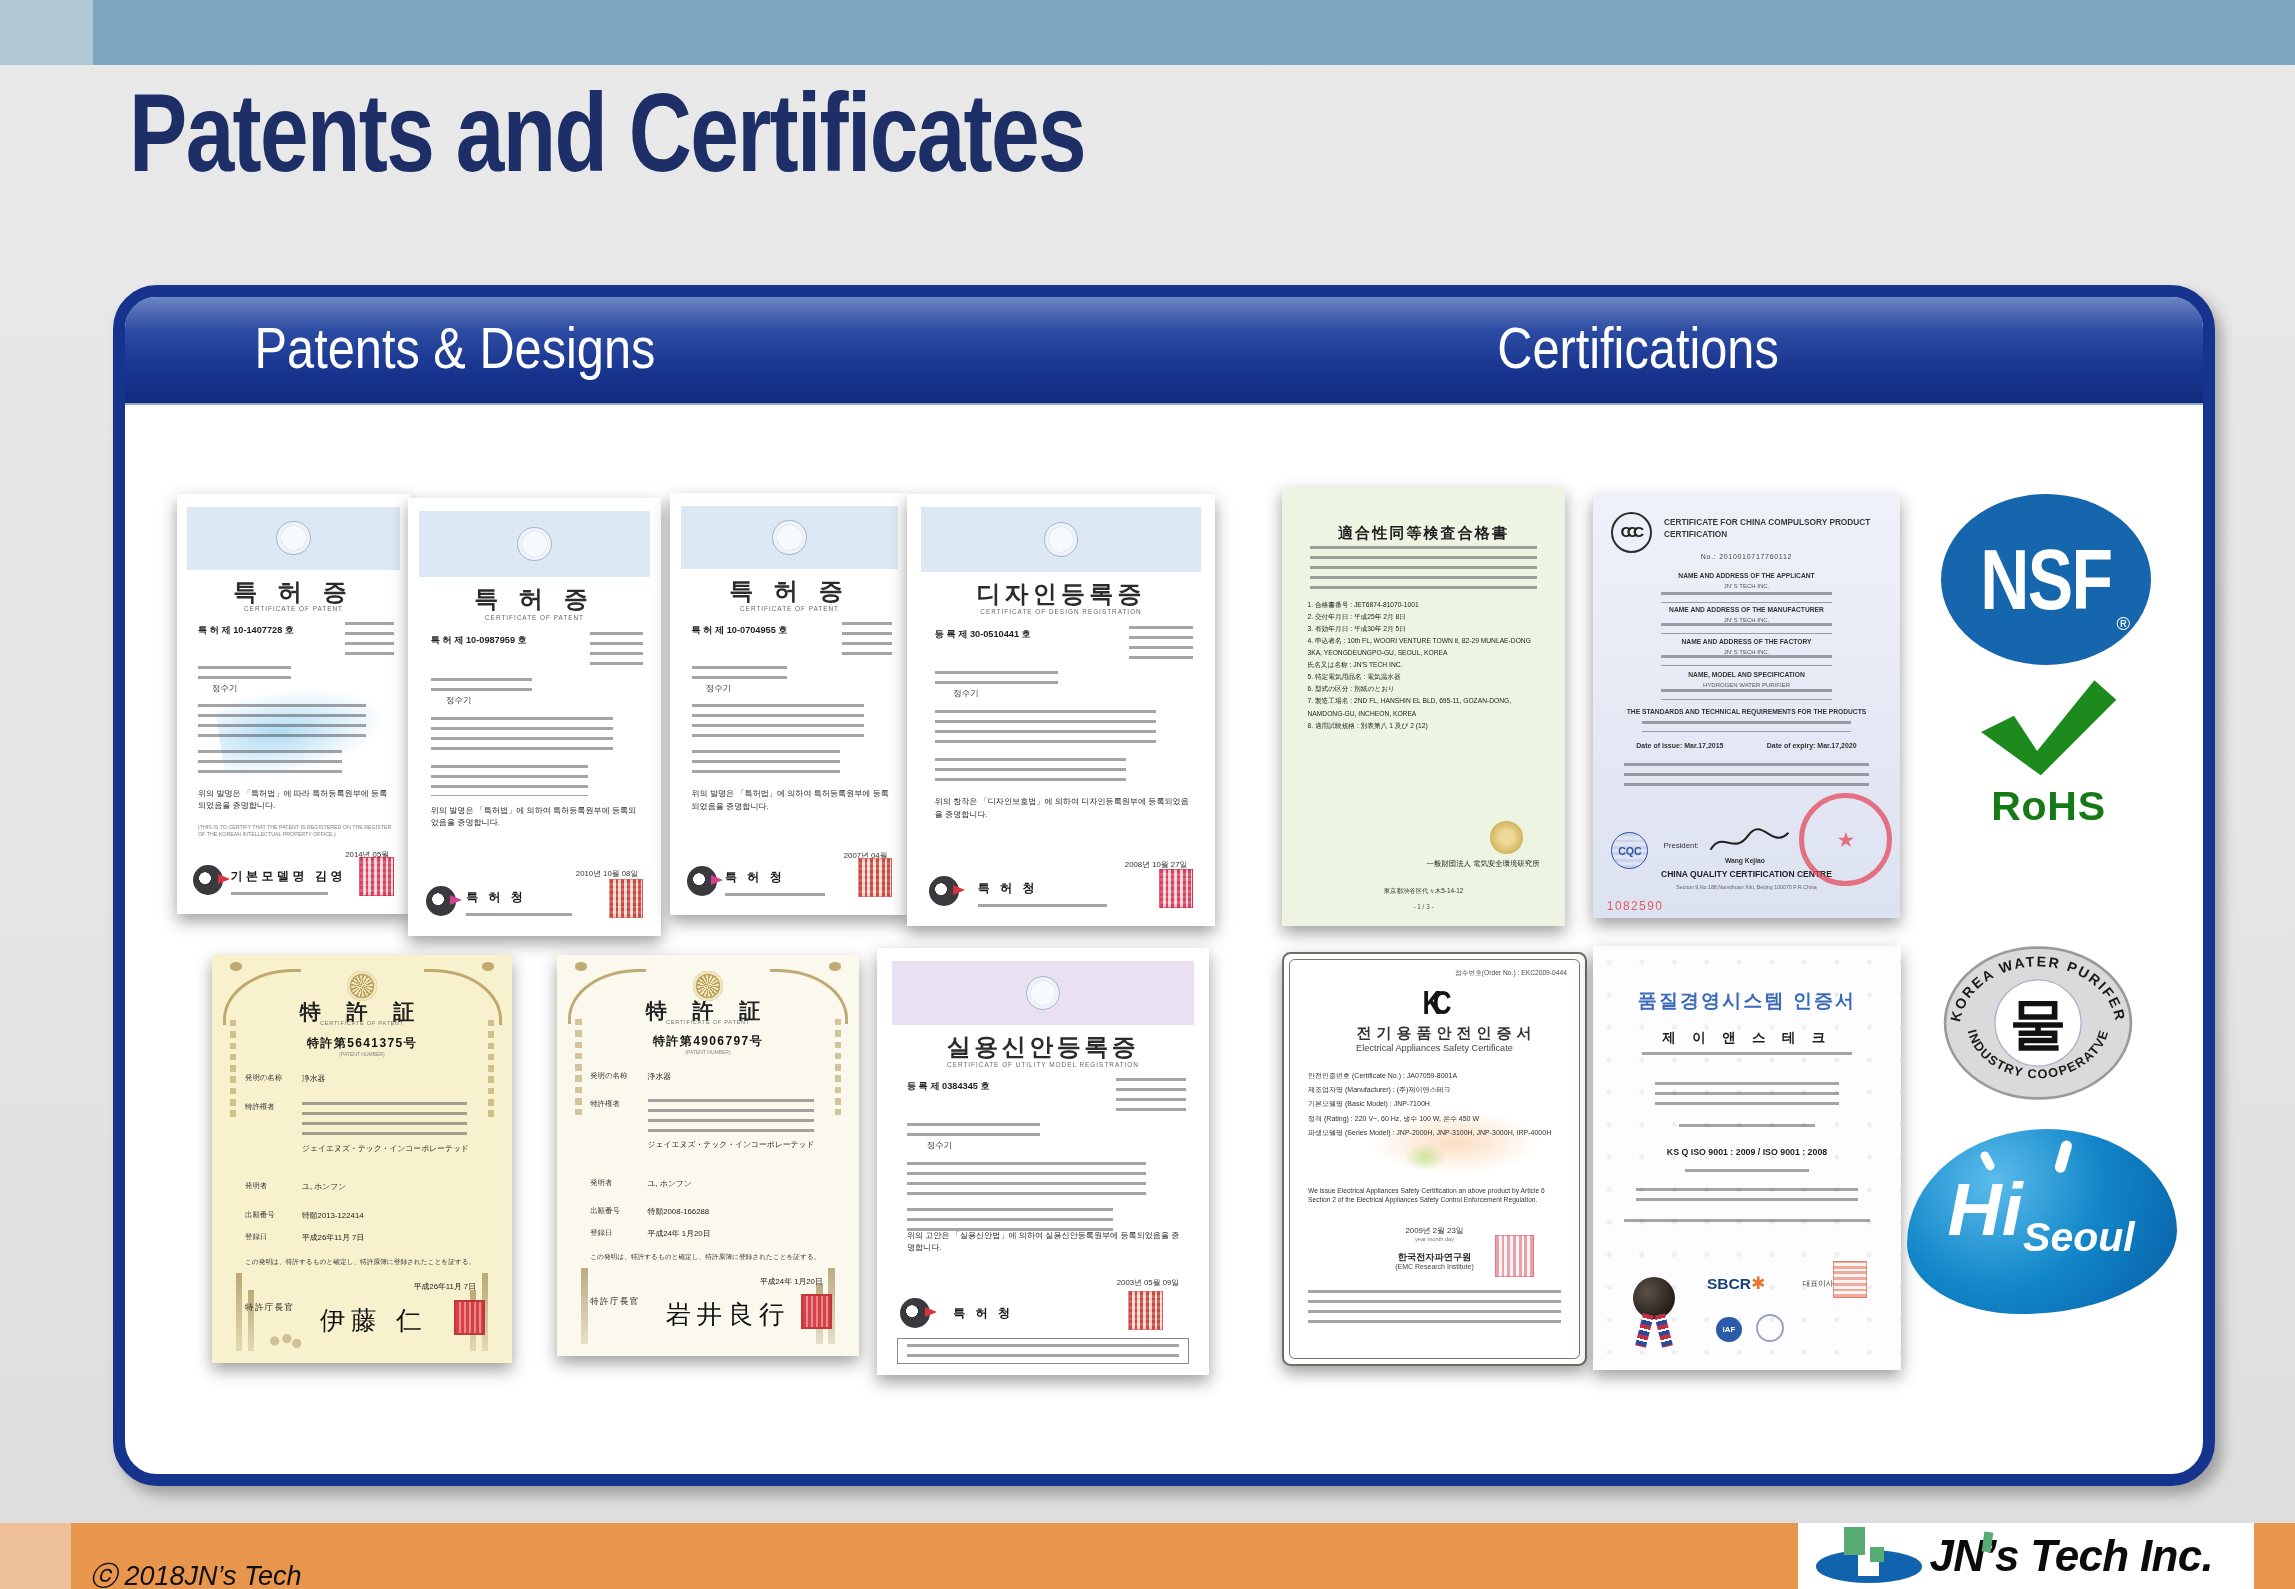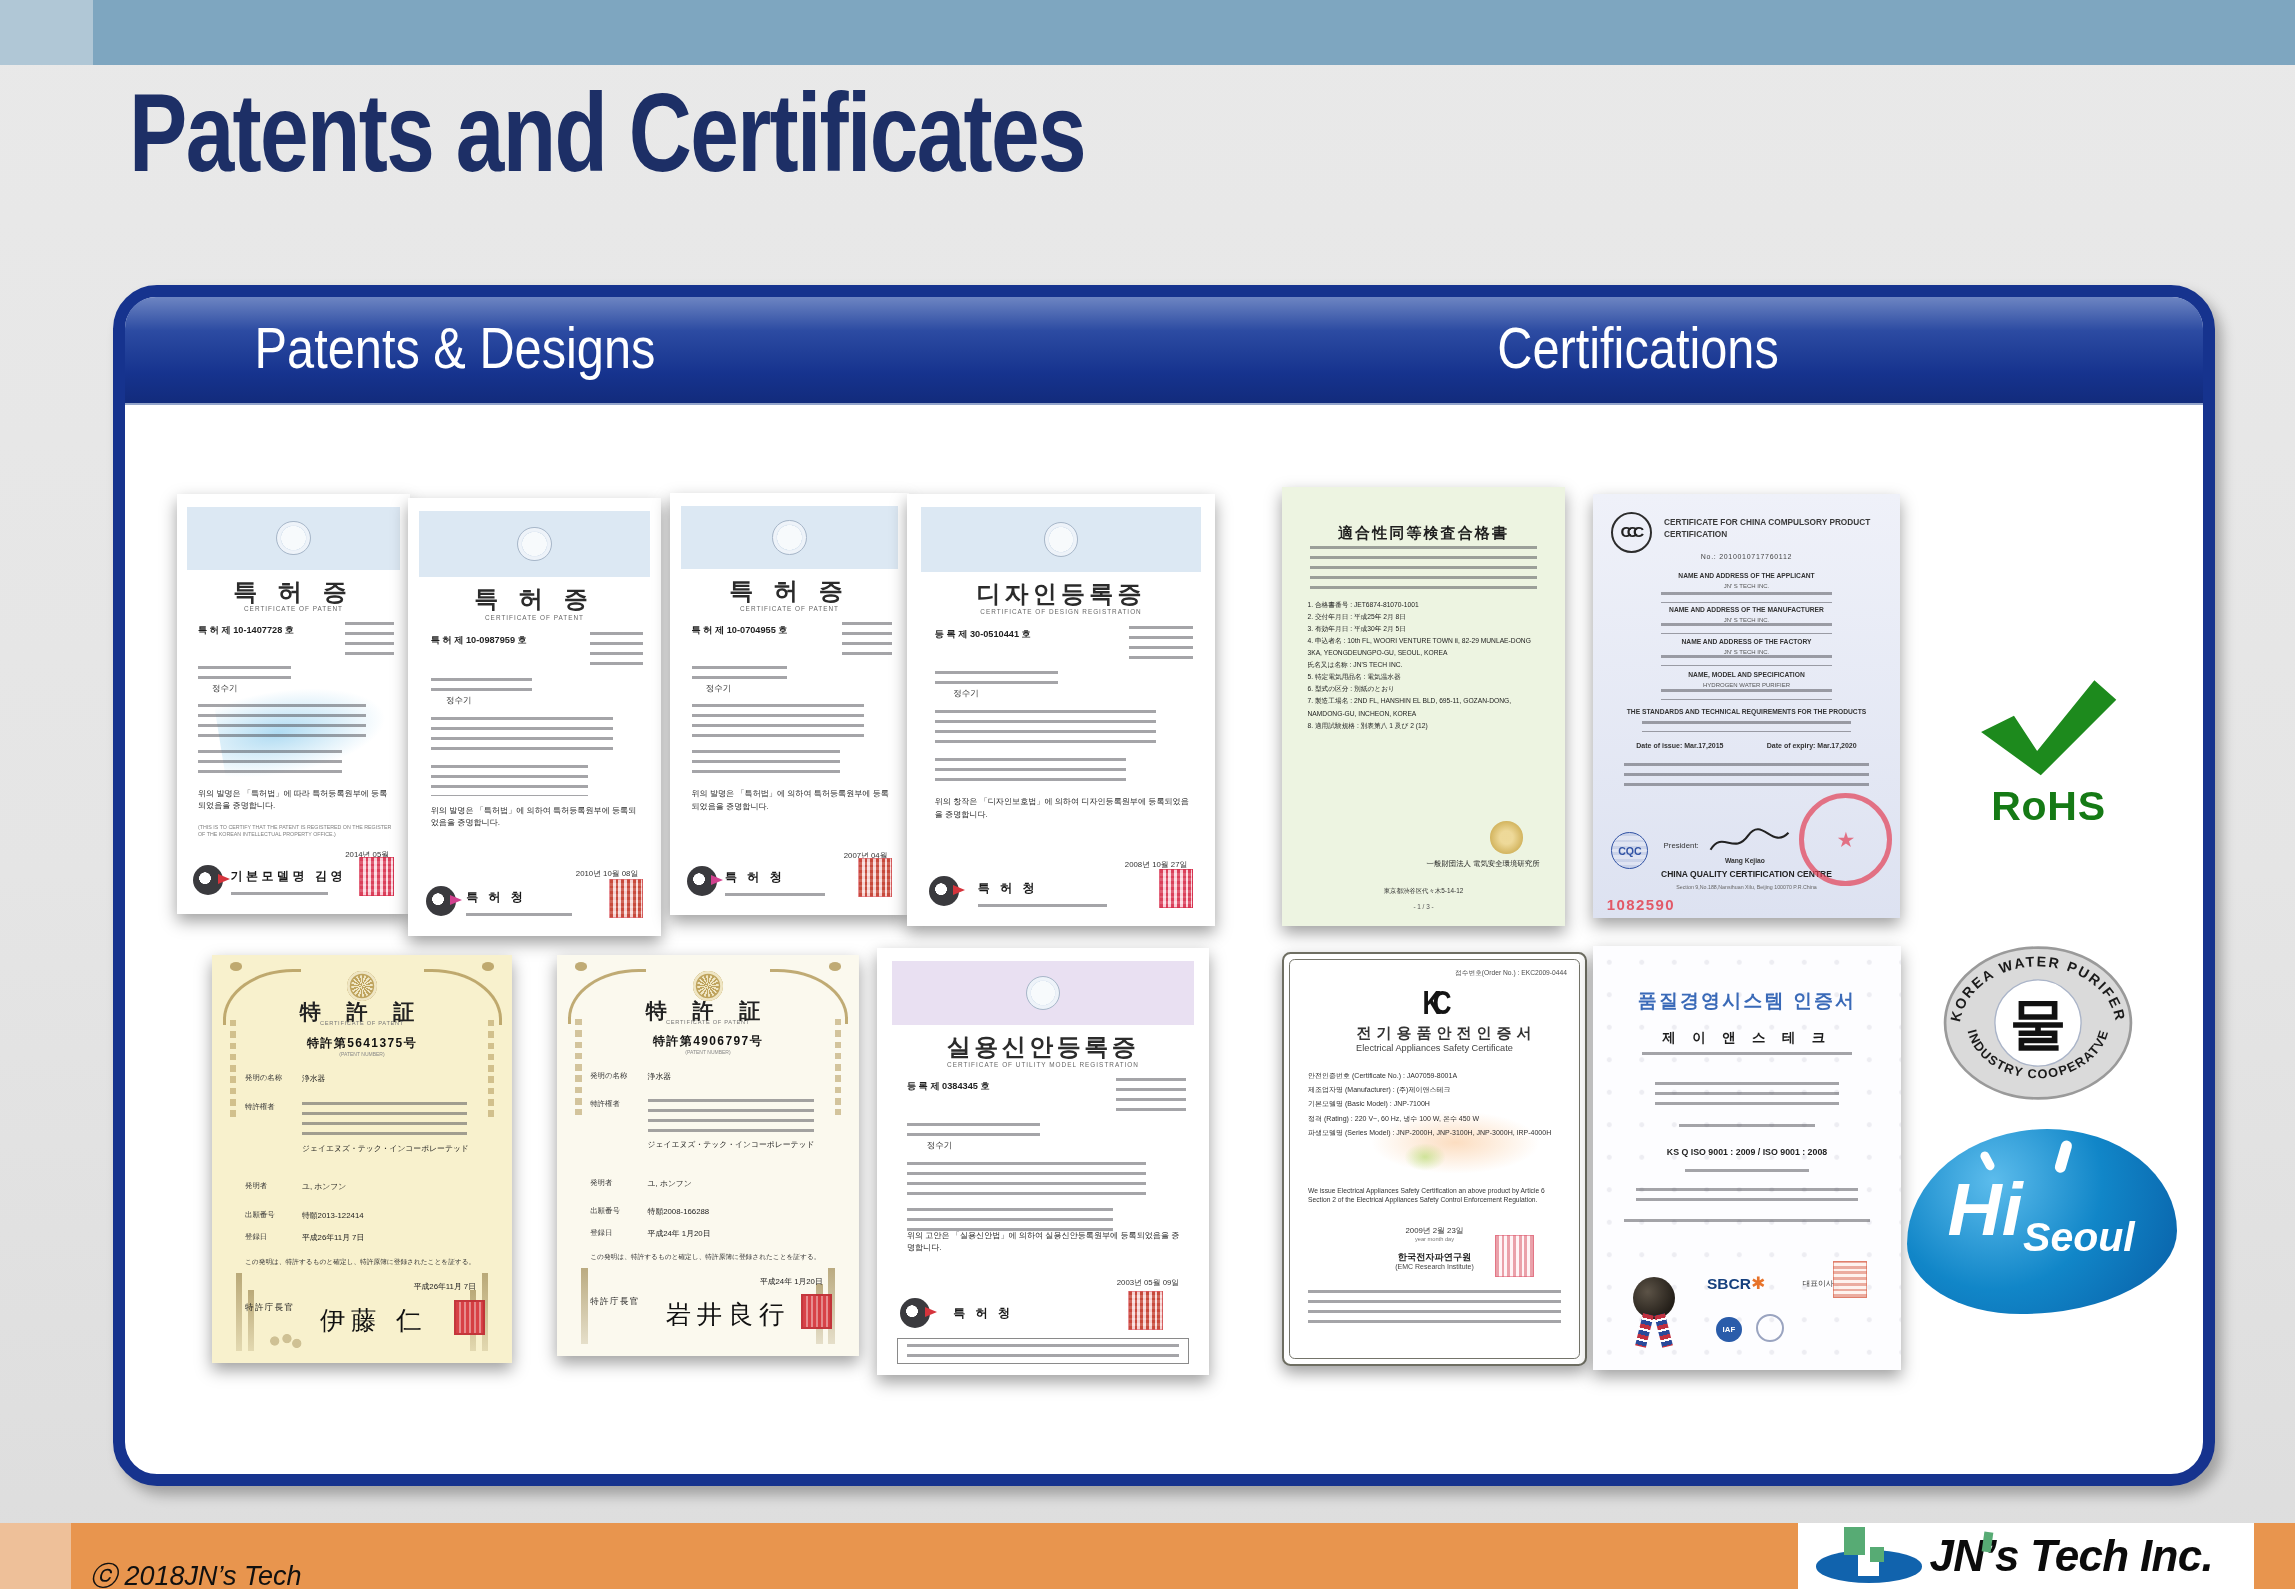--- a/index.html
+++ b/index.html
@@ -130,21 +130,21 @@
         background:repeating-linear-gradient(0deg,rgba(48,82,164,.12) 0 2.8px,transparent 2.8px 6.4px);}
   .cpres{position:absolute;left:23%;bottom:16%;font-size:7.8px;color:#333;}
   .csig{position:absolute;left:37%;bottom:14.5%;width:85px;height:30px;}
   .cpresname{position:absolute;left:43%;bottom:12.8%;font-size:6.7px;font-weight:700;color:#333;}
   .ccentre{position:absolute;bottom:9.2%;left:0;width:100%;text-align:center;font-size:8.5px;font-weight:700;color:#222;}
   .caddr{position:absolute;bottom:6.6%;left:0;width:100%;text-align:center;font-size:5.3px;color:#666;}
   .credseal{position:absolute;right:2.5%;bottom:7.5%;width:83px;height:83px;border:5px solid rgba(226,62,84,.7);
         border-radius:50%;}
   .credseal::after{content:"★";position:absolute;top:50%;left:50%;transform:translate(-50%,-52%);
         font-size:21px;color:rgba(226,62,84,.7);}
-  .cserial{position:absolute;bottom:1.2%;left:4.5%;font-size:15px;font-weight:700;letter-spacing:1.4px;color:#e25968;}
+  .cserial{position:absolute;bottom:1.2%;left:4.5%;font-size:12px;font-weight:400;letter-spacing:1.4px;color:#e25968;}
   
   .kc{border:2.1px solid #6e6e62;border-radius:8.5px;box-sizing:border-box;}
   .kcframe{position:absolute;inset:5px;border:1.4px solid #74746a;border-radius:5.7px;}
   .kcorder{position:absolute;top:3.6%;right:6%;font-size:6.7px;color:#4a4a4a;}
   .kcmark{position:absolute;top:7.5%;left:50%;transform:translateX(-50%) scaleX(.8);font-size:32.5px;font-weight:900;
         letter-spacing:-10.6px;text-indent:-5.7px;color:#141414;}
   .kctitle{position:absolute;top:17%;left:0;width:100%;text-align:center;font-size:15px;font-weight:700;
         letter-spacing:5px;color:#333;margin-left:12px;}
   .kcsub{position:absolute;top:21.8%;left:0;width:100%;text-align:center;font-size:9.2px;color:#444;}
   .kcrows{position:absolute;top:28%;left:8%;right:6%;font-size:7px;color:#2e2e2e;line-height:2.05;}
@@ -497,20 +497,24 @@
     <div class="bars qb5"></div>
     <div class="bars qb6"></div>
     <div class="qmedal"></div>
     <div class="qsbcr"><span>SBCR</span><span class="qflower">✱</span></div>
     <div class="qceo">대표이사</div>
     <div class="qiaf">IAF</div>
     <div class="qring"></div>
     <div class="qstamp"></div>
   </div>
 
+  <div class="nsf">
+    <span class="nsf-t">NSF</span>
+    <span class="nsf-r">®</span>
+  </div>
 
   <div class="rohs">
     <svg viewBox="0 0 240 170">
       <path d="M10 95 L64 68 L102 126 L196 10 L232 42 L108 166 Z" fill="#1d8a1d"></path>
     </svg>
     <div class="rohs-text">RoHS</div>
   </div>
 
   <div class="water">
     <svg viewBox="0 0 300 240" width="100%" height="100%">

